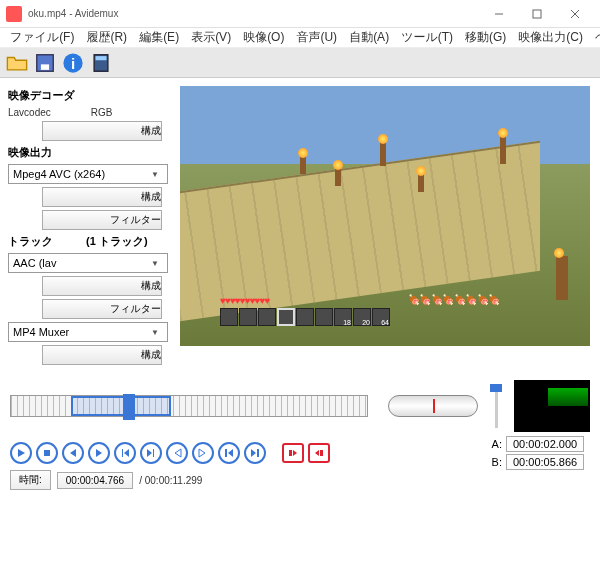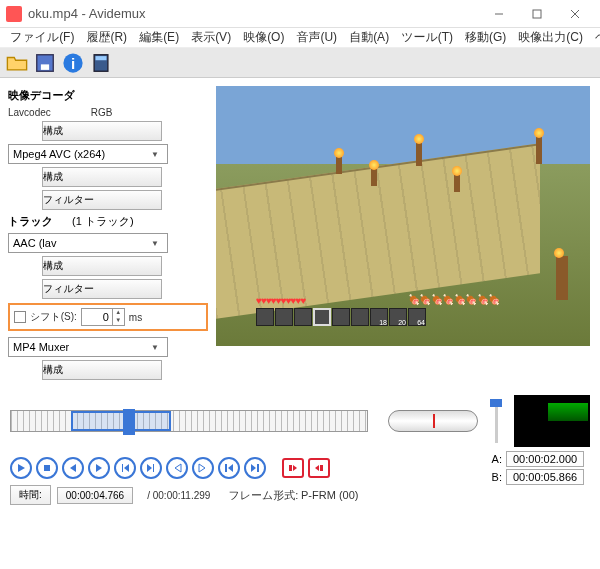--- a/index.html
+++ b/index.html
@@ -1,31 +1,31 @@
 <!DOCTYPE html>
 <html><head>
 <meta charset="utf-8">
 <style>
 *{box-sizing:border-box;font-family:"Meiryo UI","MS PGothic",sans-serif;font-size:11px;}
 body{margin:0;background:#fff;width:600px;height:569px;overflow:hidden;}
 .titlebar{height:28px;background:#fff;border-bottom:1px solid #e0e0e0;display:flex;align-items:center;padding:0 6px;}
 .titlebar .icon{width:16px;height:16px;background:#ff5555;border-radius:2px;margin-right:6px;}
-.titlebar .title{flex:1;color:#555;font-size:13px;}
+.titlebar .title{flex:1;color:#555;font-size:10px;}
 .wbtn{width:38px;height:22px;display:flex;align-items:center;justify-content:center;color:#666;}
 .wbtn svg{width:10px;height:10px;}
 .menubar{height:20px;display:flex;align-items:center;padding:0 4px;background:#fff;border-bottom:1px solid #eee;}
 .menubar span{padding:0 6px;color:#333;font-size:12px;white-space:nowrap;}
 .toolbar{height:30px;background:#e8e8e8;display:flex;align-items:center;padding:0 6px;gap:6px;border-bottom:1px solid #ccc;}
 .tbtn{width:22px;height:22px;display:flex;align-items:center;justify-content:center;border-radius:2px;}
 .content{display:flex;}
-.left{width:216px;padding:6px 8px;}
+.left{width:180px;padding:6px 8px;}
 .section-title{font-weight:bold;color:#000;margin:4px 0 4px 0;font-size:11px;}
 .row{display:flex;align-items:center;gap:8px;margin:2px 0;}
 .lbl{color:#333;font-size:10px;}
-.btn{width:120px;height:20px;border:1px solid #aaa;background:linear-gradient(#fdfdfd,#e8e8e8);text-align:left;line-height:18px;margin:3px 0 3px 34px;font-size:10px;}
+.btn{width:120px;height:20px;border:1px solid #aaa;background:linear-gradient(#fdfdfd,#e8e8e8);text-align:right;line-height:18px;margin:3px 0 3px 34px;font-size:10px;}
 .combo{width:160px;height:20px;border:1px solid #999;background:#fff;display:flex;align-items:center;padding:0 4px;margin:3px 0;font-size:10px;justify-content:space-between;}
 .combo .arrow{width:12px;font-size:8px;color:#555;}
 .shiftbox{border:2px solid #f5913e;padding:3px 4px;display:flex;align-items:center;gap:4px;margin:4px 0 6px 0;}
 .chk{width:12px;height:12px;border:1px solid #888;background:#fff;}
 .spin{width:44px;height:18px;border:1px solid #999;display:flex;}
 .spin .val{flex:1;text-align:right;padding:0 3px;line-height:16px;}
 .spin .arrows{width:12px;border-left:1px solid #999;display:flex;flex-direction:column;}
 .spin .arrows div{flex:1;font-size:6px;text-align:center;line-height:7px;color:#555;}
 .preview{flex:1;margin:8px 10px 0 0;}
 .video{width:100%;height:260px;background:linear-gradient(#7aa5d6 0%,#7aa5d6 30%,#8b9c5e 30%,#6b7a3a 100%);position:relative;overflow:hidden;}
@@ -51,21 +51,21 @@
 .jog::after{content:"";position:absolute;left:50%;top:3px;bottom:3px;width:2px;background:#d22;}
 .vslider{width:20px;height:46px;border:1px solid transparent;display:flex;justify-content:center;position:relative;}
 .vslider .track{width:3px;height:100%;background:#ccc;}
 .vslider .knob{position:absolute;top:0;width:12px;height:8px;background:#3a76d6;}
 .controls{display:flex;gap:4px;margin:6px 0;align-items:center;}
 .cbtn{width:22px;height:22px;border:2px solid #3a76d6;border-radius:50%;display:flex;align-items:center;justify-content:center;color:#3a76d6;background:#fff;}
 .cbtn.sq{border-radius:3px;border:2px solid #d23;color:#d23;width:22px;height:20px;}
 .cbtn svg{width:10px;height:10px;}
 .info{display:flex;align-items:center;margin-top:2px;flex-wrap:wrap;gap:6px;}
 .info .box{border:1px solid #aaa;padding:2px 8px;background:linear-gradient(#fdfdfd,#eee);font-size:10px;}
-.info .plain{font-size:10px;color:#333;margin-left:8px;}
+.info .plain{font-size:10px;color:#333;}
 .abbox{font-size:10px;display:flex;flex-direction:column;gap:2px;margin-left:auto;margin-right:6px;}
 .abbox .r{display:flex;align-items:center;gap:4px;}
 .abbox .tbox{border:1px solid #aaa;padding:1px 6px;background:#fdfdfd;width:78px;text-align:right;}
 .thumb{width:76px;height:52px;background:#000;position:relative;}
 .thumb .g{position:absolute;left:34px;top:8px;width:40px;height:18px;background:linear-gradient(#0a0,#050);}
 </style>
 </head>
 <body>
 
 <div class="titlebar">
@@ -131,47 +131,36 @@
 
 <div class="content">
   <div class="left">
     <div class="section-title">映像デコーダ</div>
     <div class="row">
       <span class="lbl">Lavcodec</span>
       <span class="lbl" style="margin-left:32px">RGB</span>
     </div>
     <div class="btn">構成</div>
 
+    <div class="section-title">映像出力</div>
     <div class="combo">
         <span>Mpeg4 AVC (x264)</span>
         <span class="arrow">▼</span>
       </div>
     <div class="btn">構成</div>
     <div class="btn">フィルター</div>
 
-    <div class="section-title"><span>トラック</span> <span style="font-weight:normal;margin-left:16px">(1 トラック)</span></div>
+    <div class="section-title"><span>トラック</span> <span style="font-weight:bold;margin-left:30px">(1 トラック)</span></div>
     <div class="combo">
         <span>AAC (lav</span>
         <span class="arrow">▼</span>
       </div>
     <div class="btn">構成</div>
     <div class="btn" style="margin-bottom:2px">フィルター</div>
 
-    <div class="shiftbox">
-      <div class="chk"></div>
-      <span class="lbl">シフト(S):</span>
-      <div class="spin">
-        <div class="val">0</div>
-        <div class="arrows">
-            <div>▲</div>
-            <div>▼</div>
-          </div>
-      </div>
-      <span class="lbl">ms</span>
-    </div>
 
     <div class="combo">
         <span>MP4 Muxer</span>
         <span class="arrow">▼</span>
       </div>
     <div class="btn">構成</div>
   </div>
 
   <div class="preview">
     <div class="video">
@@ -287,21 +276,20 @@
             <svg viewBox="0 0 10 10">
               <path d="M5 2L1 5l4 3z" fill="#d23"></path>
               <rect x="6" y="2" width="3" height="6" fill="#d23"></rect>
             </svg>
           </div>
       </div>
       <div class="info">
         <div class="box">時間:</div>
         <div class="box">00:00:04.766</div>
         <span class="plain">/ 00:00:11.299</span>
-        <span class="plain" style="margin-left:12px"><span>フレーム形式:</span> <span>P-FRM (00)</span></span>
       </div>
     </div>
     <div class="abbox">
       <div class="r">
           <span>A:</span>
           <div class="tbox">00:00:02.000</div>
         </div>
       <div class="r">
           <span>B:</span>
           <div class="tbox">00:00:05.866</div>

